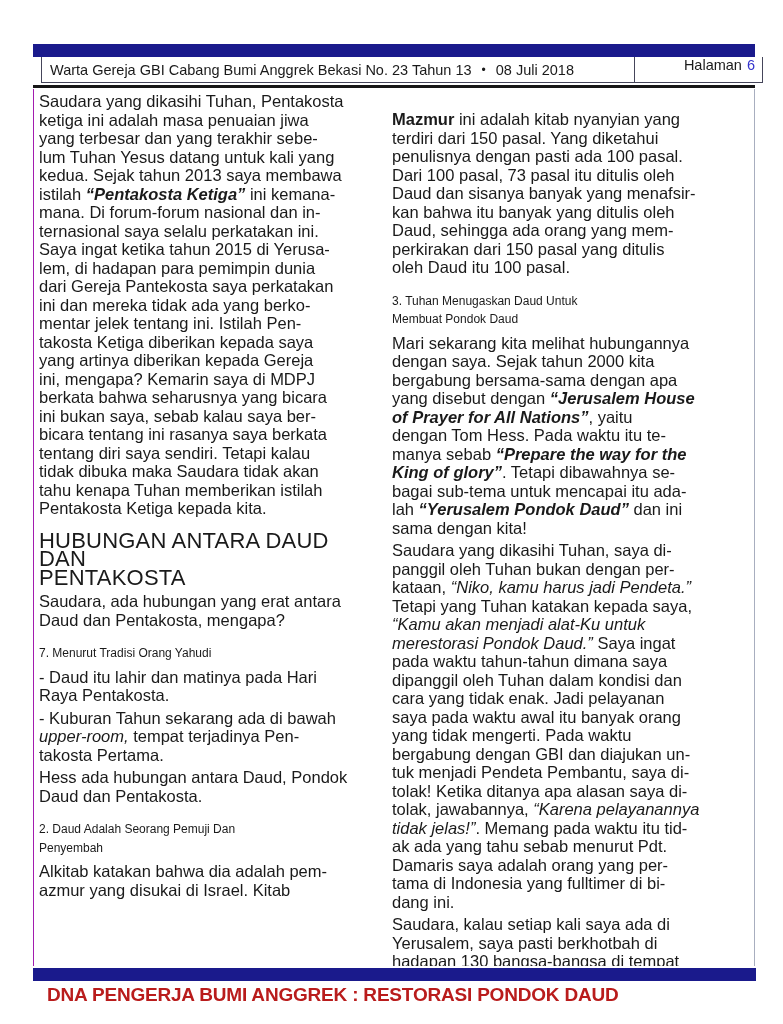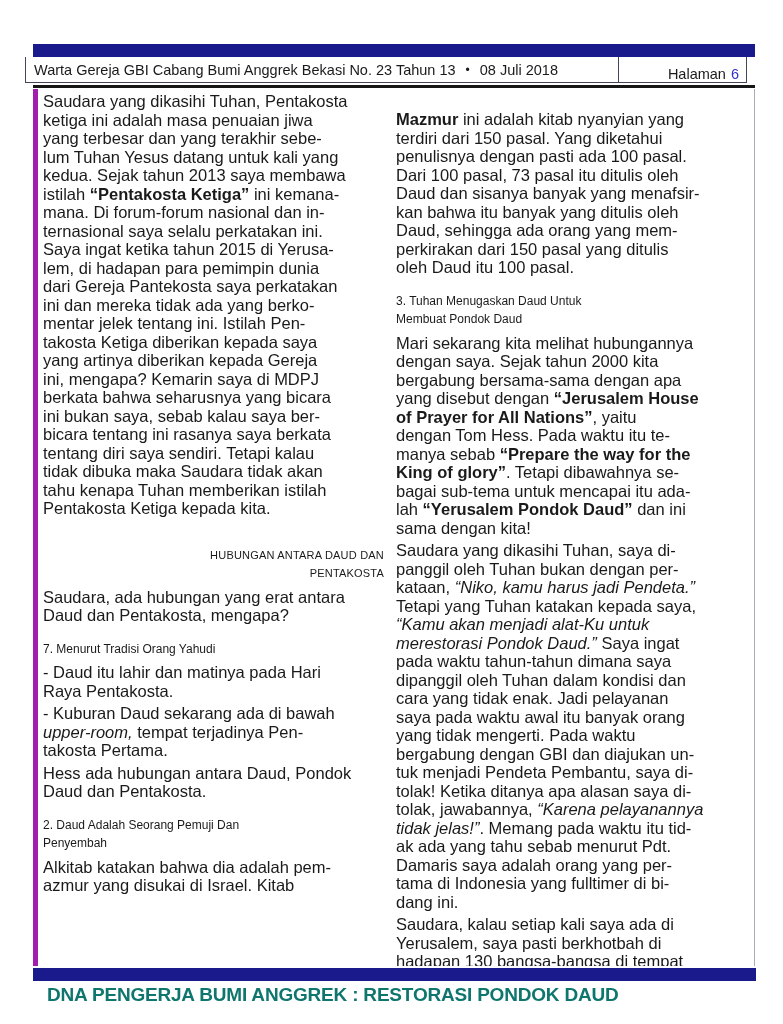--- a/index.html
+++ b/index.html
@@ -12,76 +12,76 @@
     color: #1a1a1a;
   }
   
   .topbar {
     position: absolute; left: 33px; top: 44px;
     width: 722px; height: 13px;
     background: var(--navy, #1a1a8c);
   }
   
   .header-box {
-    position: absolute; left: 25px; top: 57px;
+    position: absolute; left: 41px; top: 57px;
     width: 720px; height: 25px;
     border: 1px solid #45455a;
     border-top: none;
     display: flex; align-items: center;
     font-size: 14.5px;
     white-space: nowrap;
   }
   .header-left { flex: 1; display: flex; align-items: center; padding-left: 8px; }
   .header-sep { margin: 0 10px; font-size: 12px; }
   .header-right {
     width: 120px; height: 100%;
     border-left: 1px solid #45455a;
-    display: flex; align-items: flex-end; justify-content: flex-end;
+    display: flex; align-items: flex-start; justify-content: flex-end;
     padding-right: 7px;
   }
   .page-number { color: var(--pageblue, #3333cc); margin-left: 5px; }
   
   .thick-rule {
     position: absolute; left: 33px; top: 85px;
     width: 722px; height: 3px; background: #161616;
   }
   
   .body {
     position: absolute; left: 33px; top: 89px;
     width: 722px; height: 877px;
-    border-left: 5px solid #a21caf;
+    border-left: 1px solid #a21caf;
     border-right: 1px solid #a8aebf;
     box-sizing: border-box;
     display: flex;
     overflow: hidden;
     font-size: 16.5px; line-height: 18.5px;
   }
   .col { white-space: pre-line; }
   .col-left  { width: 346px; padding: 3px 0 0 5px; box-sizing: border-box; }
   .col-gap   { width: 12px; }
   .col-right { flex: 1; padding: 3px 3px 0 0; box-sizing: border-box; margin-top: 18px; }
   .block { margin: 0 0 4px 0; }
-  .block.h1 { font-weight: bold; font-size: 11px; margin: 28px 0 5px 0; letter-spacing: .2px; text-align: right; }
+  .block.h1 { font-weight: bold; font-size: 22px; margin: 14px 0 5px 0; letter-spacing: .2px; }
   .block.h2 { font-weight: bold; font-size: 12px;  margin: 15px 0 5px 0; }
   .col .block:first-child { margin-top: 0; }
   .seg-normal { font-style: normal; font-weight: normal; }
   .seg-bold { font-weight: bold; }
   .seg-italic { font-style: italic; }
-  .seg-bolditalic { font-weight: bold; }
+  .seg-bolditalic { font-weight: bold; font-style: italic; }
   
   .botbar {
     position: absolute; left: 33px; top: 968px;
     width: 723px; height: 13px;
     background: var(--navy, #1a1a8c);
   }
   .footer-text {
     position: absolute; left: 47px; top: 984px;
     font-weight: bold; font-size: 19px;
     letter-spacing: -0.2px;
-    color: #0f766e;
+    color: #b91c1c;
   }
 </style>
 </head>
 <body>
 
 <div class="page">
 
   <div class="topbar"></div>
 
   <div class="header-box">
@@ -117,21 +117,21 @@
 ini, mengapa? Kemarin saya di MDPJ
 berkata bahwa seharusnya yang bicara
 ini bukan saya, sebab kalau saya ber-
 bicara tentang ini rasanya saya berkata
 tentang diri saya sendiri. Tetapi kalau
 tidak dibuka maka Saudara tidak akan
 tahu kenapa Tuhan memberikan istilah
 Pentakosta Ketiga kepada kita.</span></div><div class="block h1"><span class="seg-normal">HUBUNGAN ANTARA DAUD DAN
 PENTAKOSTA</span></div><div class="block p"><span class="seg-normal">Saudara, ada hubungan yang erat antara
 Daud dan Pentakosta, mengapa?</span></div><div class="block h2"><span class="seg-normal">7. Menurut Tradisi Orang Yahudi</span></div><div class="block p"><span class="seg-normal">- Daud itu lahir dan matinya pada Hari
-Raya Pentakosta.</span></div><div class="block p"><span class="seg-normal">- Kuburan Daud sekarang ada di bawah
+Raya Pentakosta.</span></div><div class="block p"><span class="seg-normal">- Kuburan Tahun sekarang ada di bawah
 </span><span class="seg-italic">upper-room,</span><span class="seg-normal">  tempat terjadinya Pen-
 takosta Pertama.</span></div><div class="block p"><span class="seg-normal">Hess ada hubungan antara Daud, Pondok
 Daud dan Pentakosta.</span></div><div class="block h2"><span class="seg-normal">2. Daud Adalah Seorang Pemuji Dan
 Penyembah</span></div><div class="block p"><span class="seg-normal">Alkitab katakan bahwa dia adalah pem-
 azmur yang disukai di Israel. Kitab</span></div></div>
     <div class="col-gap"></div>
     <div class="col col-right"><div class="block p"><span class="seg-bold">Mazmur</span><span class="seg-normal"> ini adalah kitab nyanyian yang
 terdiri dari 150 pasal. Yang diketahui
 penulisnya dengan pasti ada 100 pasal.
 Dari 100 pasal, 73 pasal itu ditulis oleh

